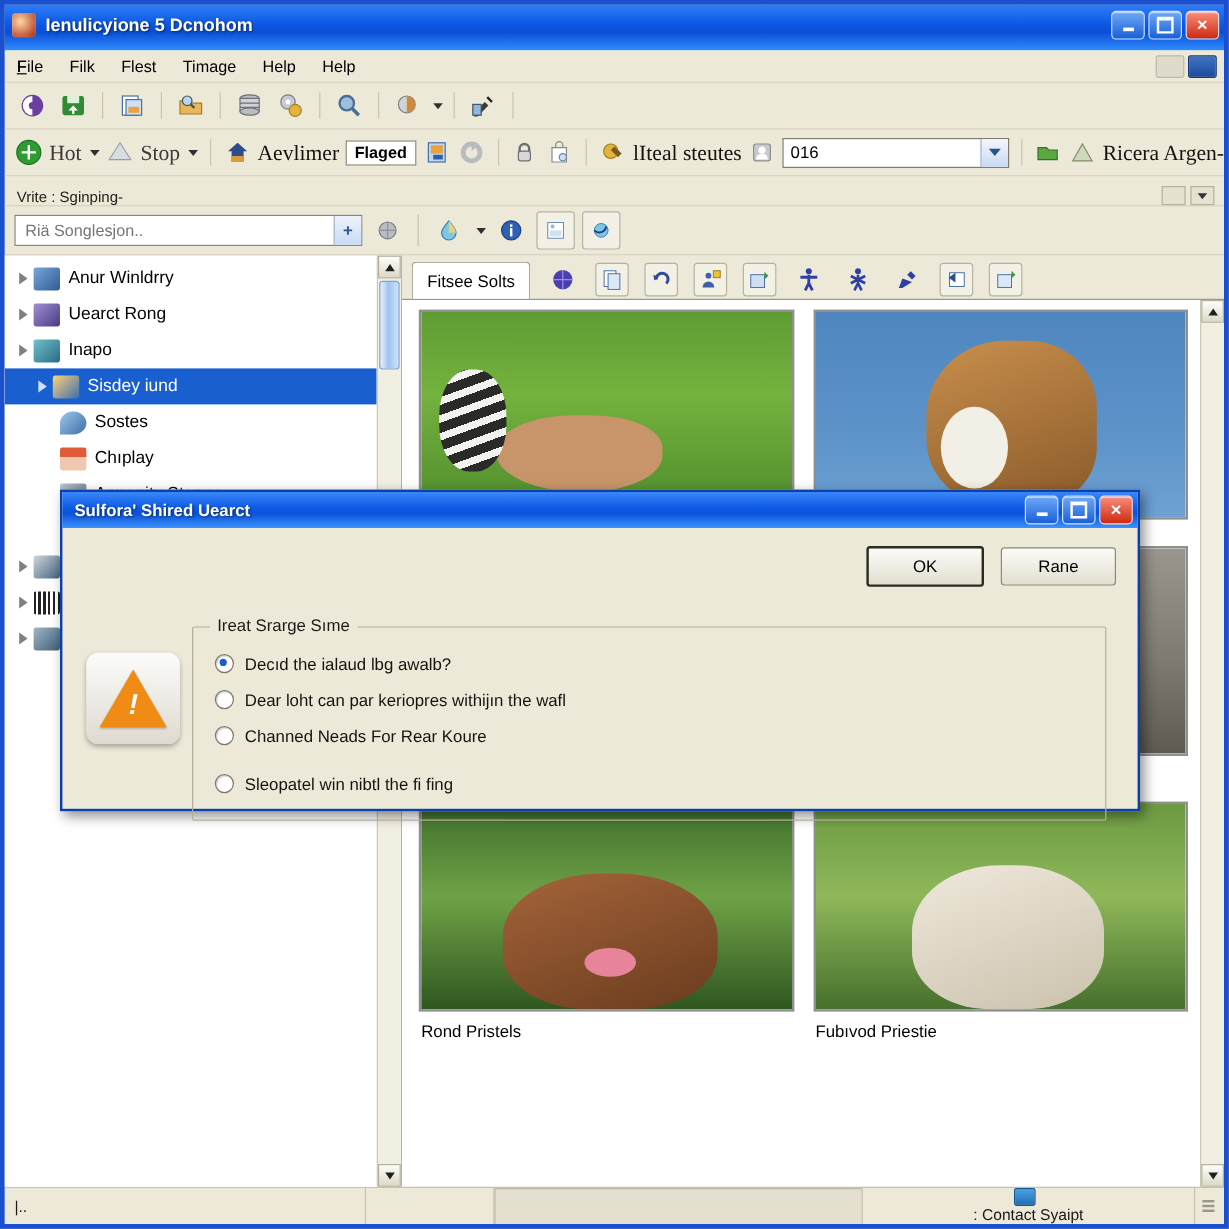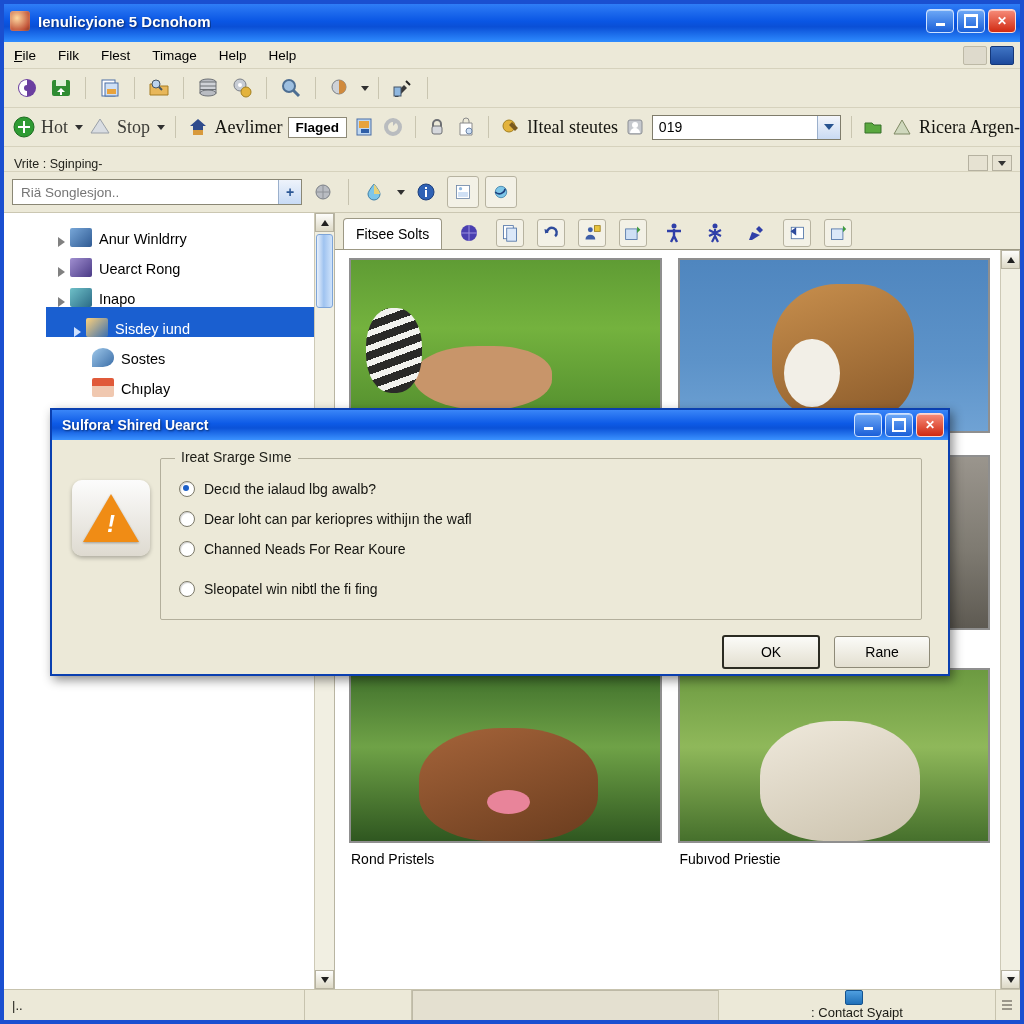--- a/index.html
+++ b/index.html
@@ -117,22 +117,22 @@
   #searchrow .srsep{width:1px;height:26px;background:#c6c2ae;margin:0 4px;}
   
   #bodysplit{flex:1 1 auto;display:flex;min-height:0;background:#ece9d8;}
   
   #treepane{
     width:330px;flex:0 0 330px;background:#fff;border-right:1px solid #b9b5a2;
     display:flex;min-height:0;position:relative;
   }
   #tree{flex:1;overflow:hidden;padding-top:4px;}
   .trow{
-    height:30px;display:flex;align-items:flex-end;padding-left:6px;
-    font-size:14.5px;color:#000;white-space:nowrap;margin-left:42px;
+    height:30px;display:flex;align-items:center;padding-left:6px;
+    font-size:14.5px;color:#000;white-space:nowrap;
   }
   .trow.sel{background:#1a5fd0;color:#fff;}
   .trow .exp{
     width:18px;flex:0 0 18px;display:flex;align-items:center;justify-content:center;
   }
   .exp .arrow{width:0;height:0;border-top:5px solid transparent;border-bottom:5px solid transparent;border-left:7px solid #808080;}
   .trow.sel .exp .arrow{border-left-color:#cfe2ff;}
   .trow .ico{
     width:22px;height:19px;flex:0 0 22px;margin-right:7px;border-radius:2px;
   }
@@ -441,21 +441,21 @@
     </span>
     <span class="t2label dark">lIteal steutes</span>
     <span class="tbtn">
       <svg width="20" height="20" viewBox="0 0 20 20">
           <rect x="3" y="3" width="14" height="14" rx="2" fill="#c6c9ce" stroke="#8b8e93"></rect>
           <circle cx="10" cy="8" r="3" fill="#fff"></circle>
           <path d="M5 16a5 5 0 0110 0z" fill="#fff"></path>
         </svg>
     </span>
     <span class="combo">
-      <span class="cval">019</span>
+      <span class="cval">016</span>
       <span class="cbtn">
           <i class="dn"></i>
         </span>
     </span>
     <span class="tsep"></span>
     <span class="tbtn">
       <svg width="22" height="22" viewBox="0 0 22 22">
           <path d="M3 7h7l2 2h7v8H3z" fill="#5aa83f" stroke="#36702a"></path>
         </svg>
     </span>
@@ -756,20 +756,25 @@
         <span class="winbtn">
             <i class="glyph-min"></i>
           </span>
         <span class="winbtn">
             <i class="glyph-max"></i>
           </span>
         <span class="winbtn close">✕</span>
       </span>
     </div>
 
+    <div id="dlg-footer">
+      <span class="dbtn default">OK</span>
+      <span class="dbtn">Rane</span>
+    </div>
+
     <div id="dlg-body">
       <div id="warn-icon">
         <span class="warn-plate">
             <i class="tri"></i>
           </span>
       </div>
       <div id="groupbox">
         <span class="gb-legend">Ireat Srarge Sıme</span>
 
         <div class="radio-row">
@@ -783,20 +788,15 @@
         <div class="radio-row">
           <span class="radio"></span>
           <span class="radio-label">Channed Neads For Rear Koure</span>
         </div>
         <div class="radio-row gap">
           <span class="radio"></span>
           <span class="radio-label">Sleopatel win nibtl the fi fing</span>
         </div>
       </div>
     </div>
-
-    <div id="dlg-footer">
-      <span class="dbtn default">OK</span>
-      <span class="dbtn">Rane</span>
-    </div>
   </div>
 
 </div>
 
 </body></html>

